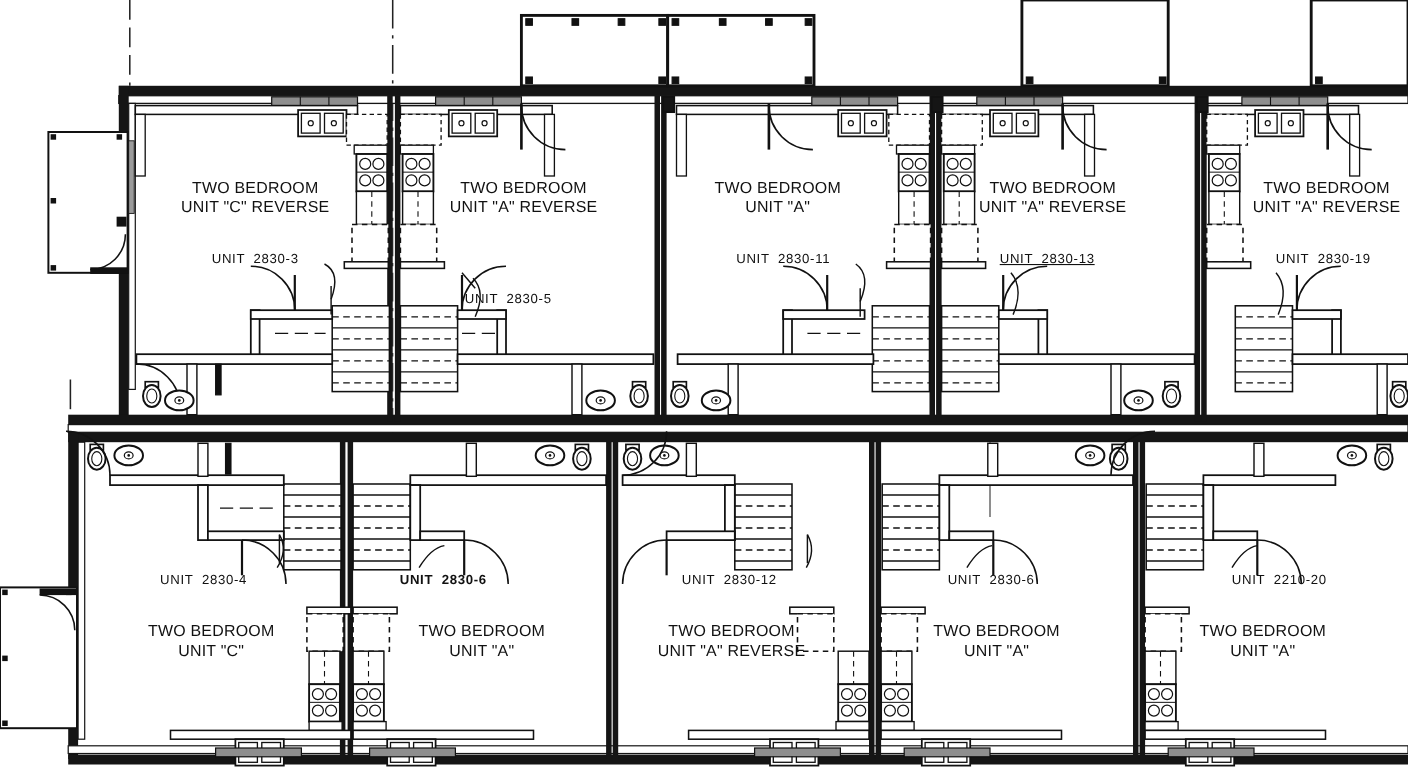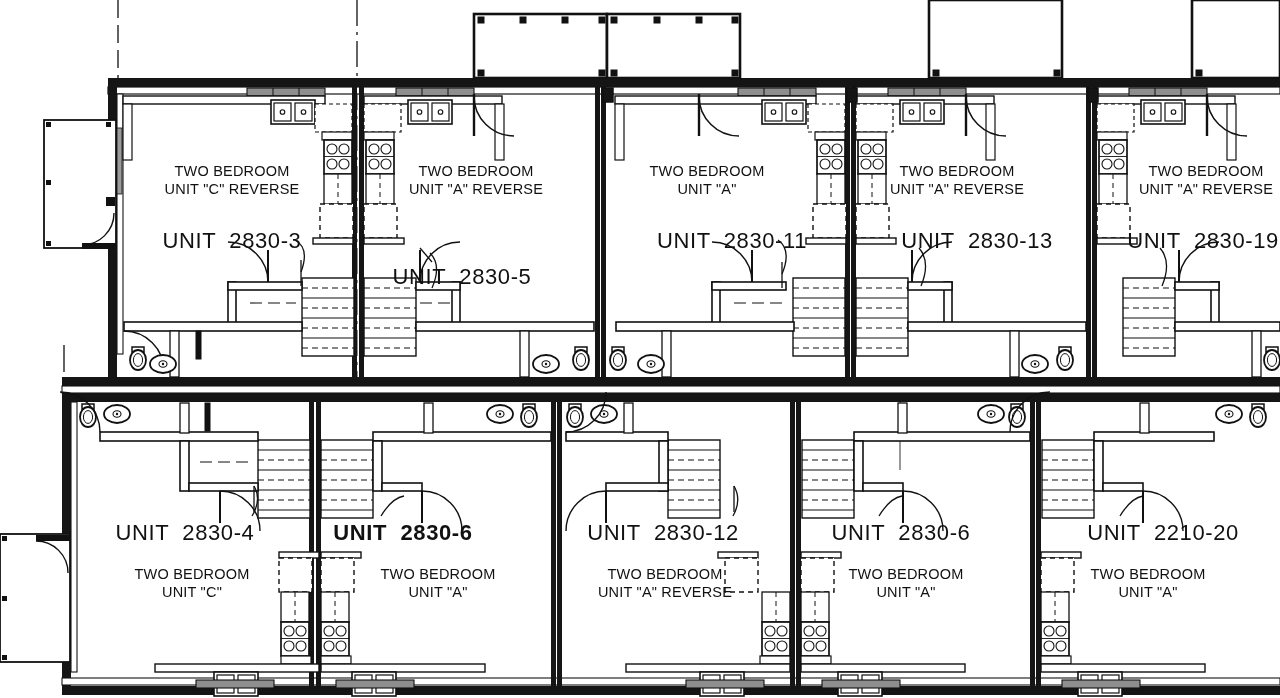--- a/index.html
+++ b/index.html
@@ -3,21 +3,21 @@
 <meta charset="utf-8">
 <style>
   html,body{margin:0;padding:0;background:#ffffff;}
   body{width:1280px;height:698px;overflow:hidden;
        font-family:"Liberation Sans", sans-serif;color:#000;}
   #sheet{position:relative;width:1280px;height:538px;background:#fff;padding-left:44px;}
   svg.plan{position:absolute;left:0;top:0;width:1280px;height:698px;}
   .lbl{position:absolute;text-align:center;font-family:"Liberation Sans",sans-serif;
        color:#111;white-space:pre;line-height:1.22;letter-spacing:.2px;}
   .lbl.type{font-size:14.5px;}
-  .lbl.unit{font-size:22px;letter-spacing:.6px;}
+  .lbl.unit{font-size:12px;letter-spacing:.6px;}
 </style>
 </head>
 <body>
 
 <div id="sheet">
 
   <svg class="plan" viewBox="0 0 1280 698">
     <defs>
       <pattern id="hatchdiag" width="6" height="6" patternUnits="userSpaceOnUse" patternTransform="rotate(45)">
         <line x1="0" y1="0" x2="0" y2="6" stroke="#999" stroke-width="1.2"></line>
@@ -582,24 +582,24 @@
 
   </svg>
 
   <div class="lbl type" style="left:132px;top:163px;width:200px;"><span>TWO BEDROOM</span><br><span>UNIT "C" REVERSE</span></div>
   <div class="lbl unit" style="left:152px;top:228px;width:160px;">UNIT  2830-3</div>
 
   <div class="lbl type" style="left:376px;top:163px;width:200px;"><span>TWO BEDROOM</span><br><span>UNIT "A" REVERSE</span></div>
   <div class="lbl unit" style="left:382px;top:228px;width:160px;margin-top:36px;">UNIT  2830-5</div>
 
   <div class="lbl type" style="left:607px;top:163px;width:200px;"><span>TWO BEDROOM</span><br><span>UNIT "A"</span></div>
-  <div class="lbl unit" style="left:649px;top:228px;width:166px;">UNIT  2830-11</div>
+  <div class="lbl unit" style="left:629px;top:228px;width:166px;">UNIT  2830-11</div>
 
   <div class="lbl type" style="left:857px;top:163px;width:200px;"><span>TWO BEDROOM</span><br><span>UNIT "A" REVERSE</span></div>
-  <div class="lbl unit" style="left:894px;top:228px;width:166px;">UNIT  2830-13</div>
+  <div class="lbl unit" style="left:869px;top:228px;width:166px;text-decoration:underline;">UNIT  2830-13</div>
 
   <div class="lbl type" style="left:1106px;top:163px;width:200px;"><span>TWO BEDROOM</span><br><span>UNIT "A" REVERSE</span></div>
   <div class="lbl unit" style="left:1120px;top:228px;width:166px;">UNIT  2830-19</div>
 
   <div class="lbl unit" style="left:105px;top:520px;width:160px;">UNIT  2830-4</div>
   <div class="lbl type" style="left:92px;top:566px;width:200px;"><span>TWO BEDROOM</span><br><span>UNIT "C"</span></div>
 
   <div class="lbl unit" style="left:323px;top:520px;width:160px;font-weight:bold;">UNIT  2830-6</div>
   <div class="lbl type" style="left:338px;top:566px;width:200px;"><span>TWO BEDROOM</span><br><span>UNIT "A"</span></div>
 

